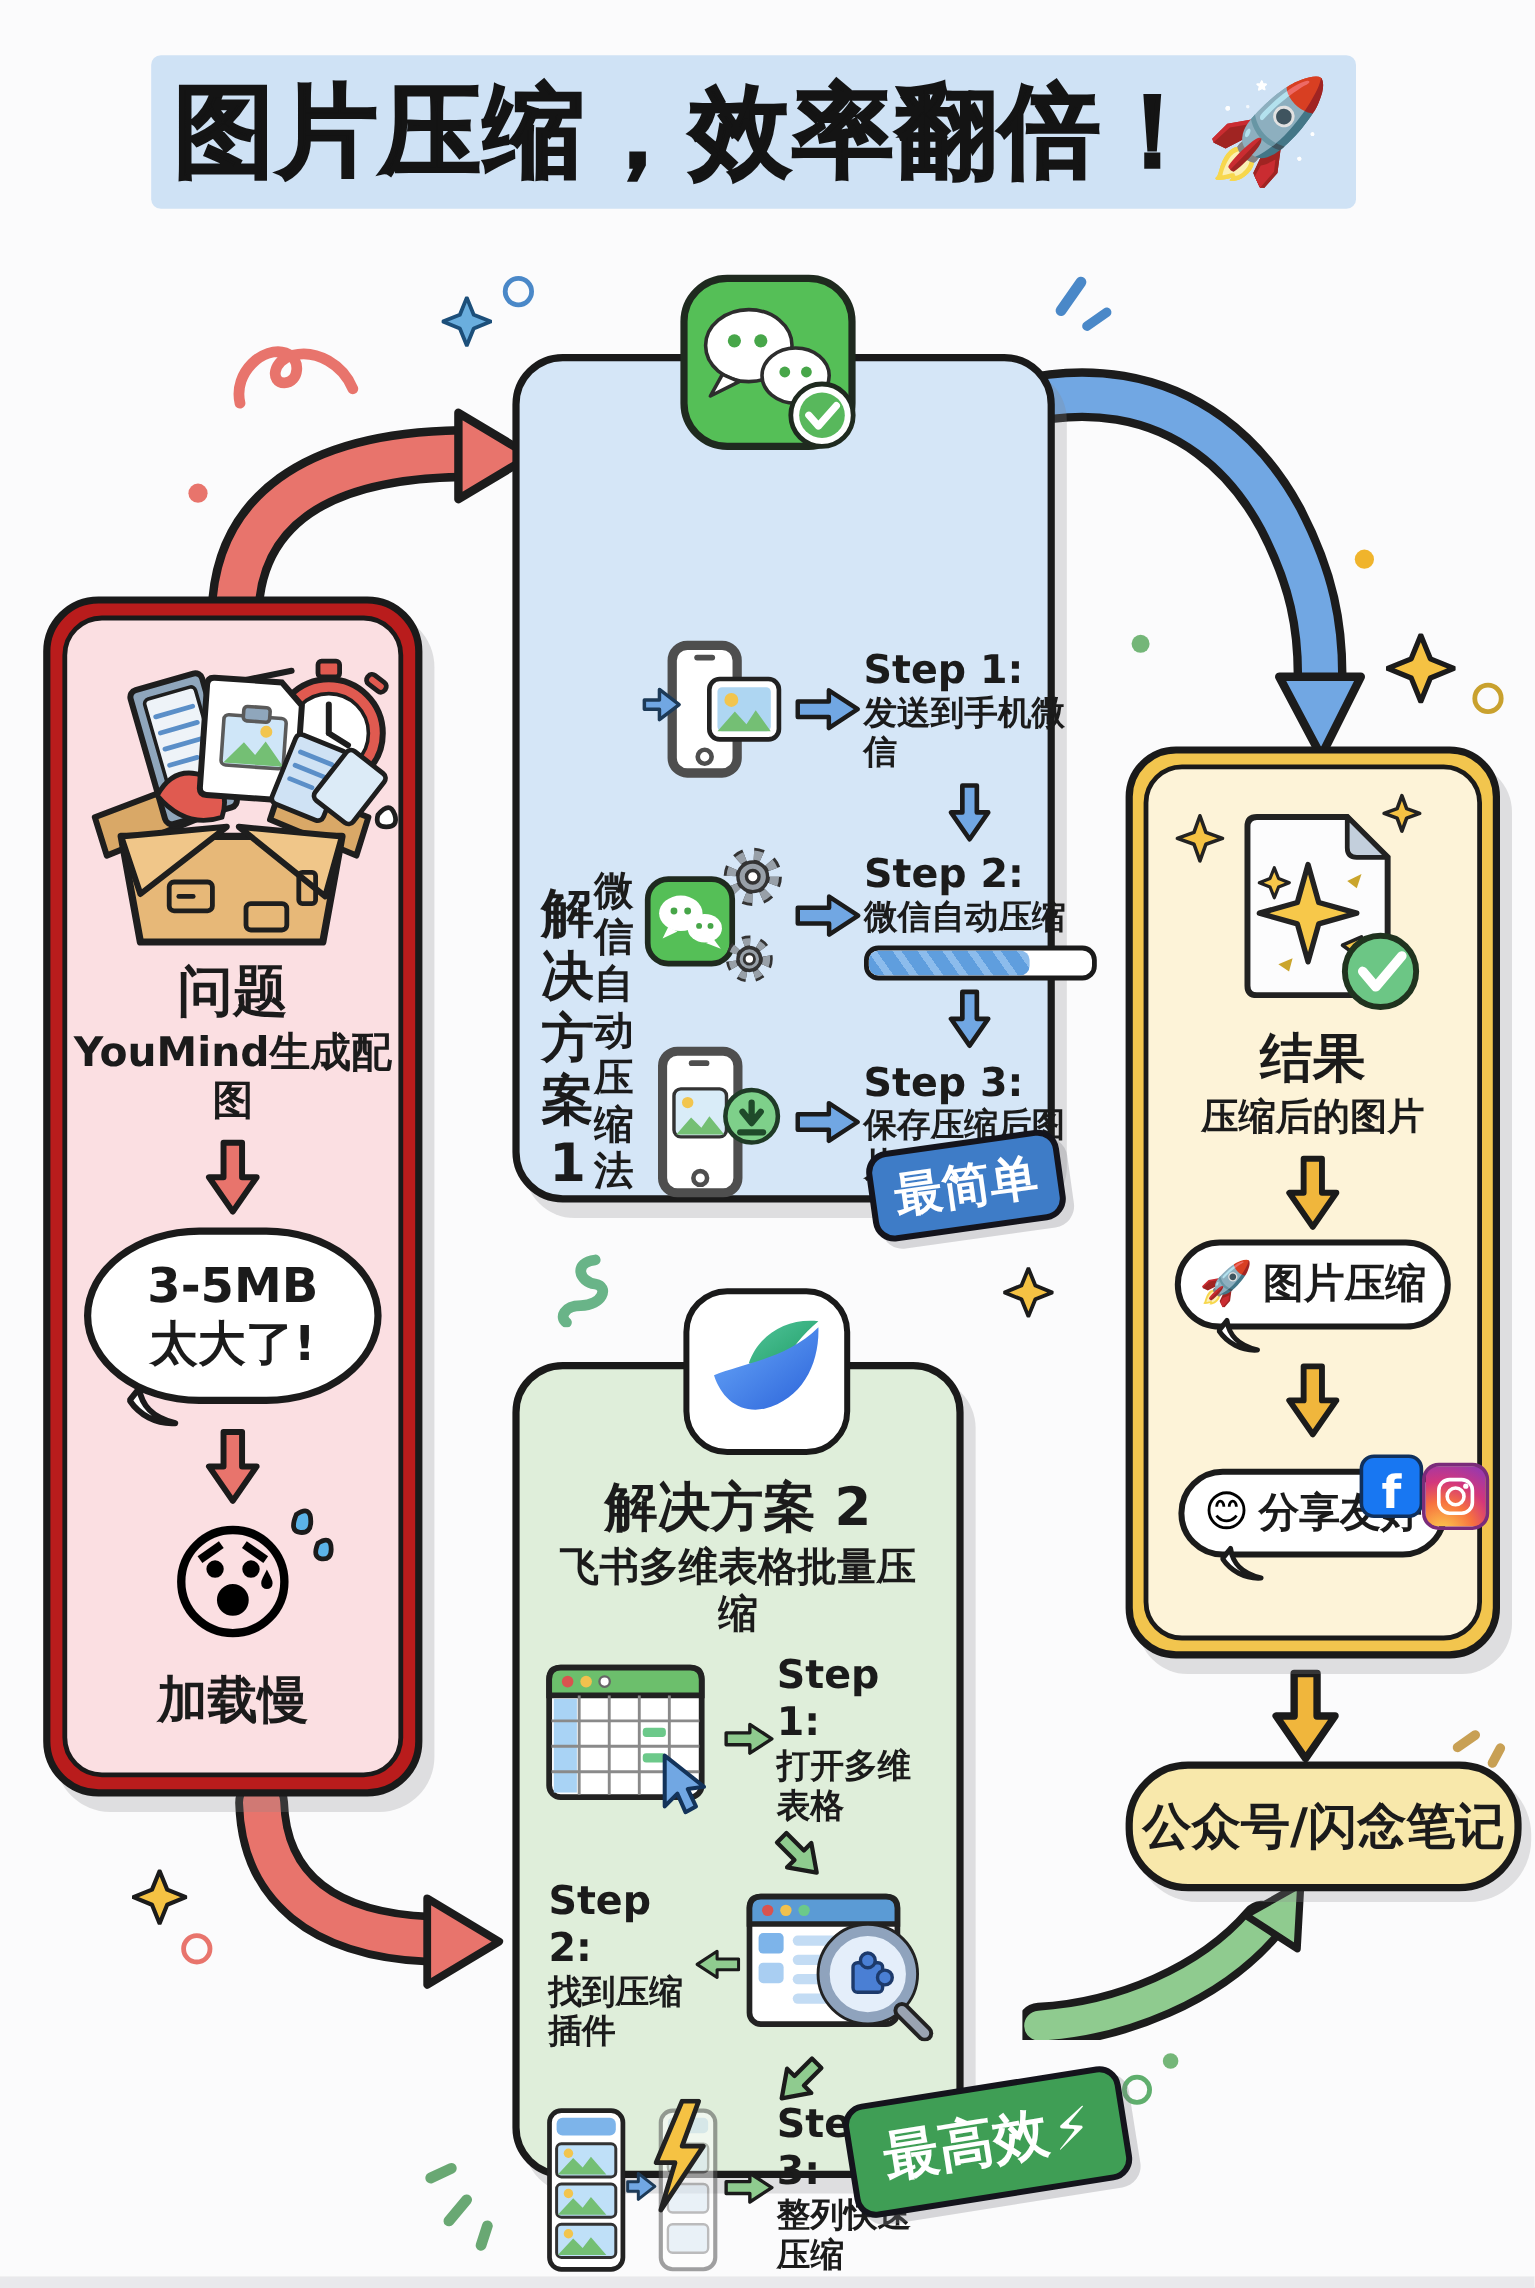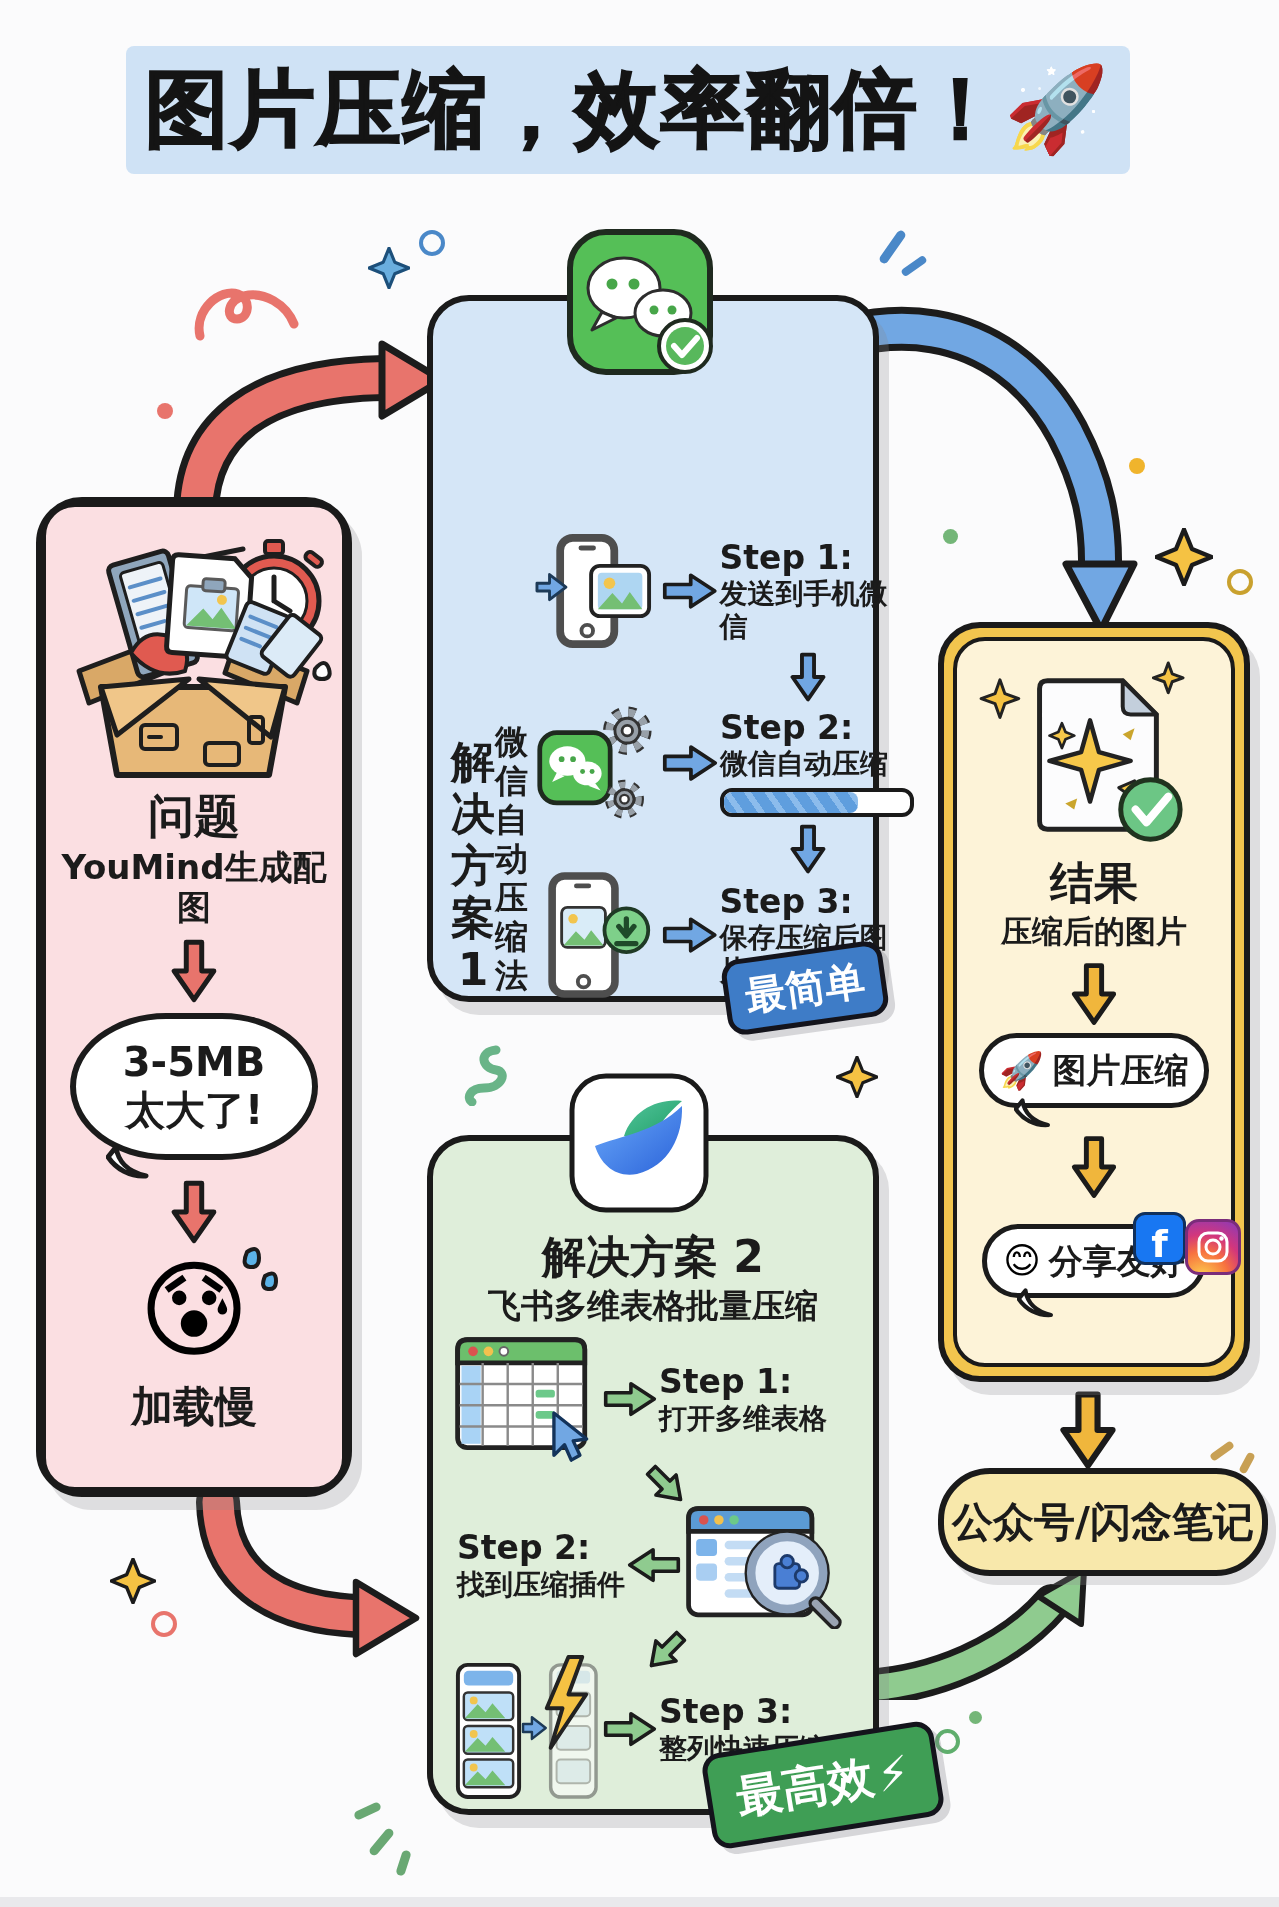--- a/index.html
+++ b/index.html
@@ -9,26 +9,26 @@
   .t{font-weight:900;color:#1b1b1b;line-height:1.18;text-align:center;}
 
   
   .title-band{left:126px;top:46px;width:1004px;height:128px;background:#cfe2f5;border-radius:8px;
     display:flex;align-items:center;justify-content:center;z-index:3;}
   .title-band h1{margin:0;font-size:84px;font-weight:900;color:#141414;letter-spacing:2px;
     -webkit-text-stroke:2px #141414;white-space:nowrap;}
 
   
   .frame{border:6px solid #1a1a1a;border-radius:46px;box-shadow:10px 13px 0 rgba(135,135,140,.25);z-index:2;}
-  .box-red{left:36px;top:497px;width:316px;height:1000px;background:#b91c1c;box-sizing:border-box;}
+  .box-red{left:36px;top:497px;width:316px;height:1000px;background:#b91c1c;padding:10px;box-sizing:border-box;}
   .box-red-inner{background:#fbdfe2;border:4px solid #1a1a1a;border-radius:33px;width:100%;height:100%;
     display:flex;flex-direction:column;align-items:center;box-sizing:border-box;}
   .box-blue{left:427px;top:295px;width:452px;height:707px;background:#d5e6f7;box-sizing:border-box;
     display:flex;flex-direction:row;align-items:flex-end;padding:92px 18px 0;border-radius:42px;}
-  .box-green{left:427px;top:1135px;width:452px;height:680px;background:#dfeeda;box-sizing:border-box;
+  .box-green{left:427px;top:1135px;width:376px;height:680px;background:#dfeeda;box-sizing:border-box;
     display:flex;flex-direction:column;align-items:center;padding:90px 18px 0;border-radius:42px;}
   .box-yellow{left:938px;top:622px;width:312px;height:760px;background:#f2c54e;padding:9px;box-sizing:border-box;}
   .box-yellow-inner{background:#fdf3d8;border:4px solid #1a1a1a;border-radius:32px;width:100%;height:100%;
     display:flex;flex-direction:column;align-items:center;padding-top:18px;box-sizing:border-box;}
 
   .h-big{font-size:46px;}
   .h-mid{font-size:34px;margin-top:4px;}
   .sol-title{font-size:44px;}
   .sol-sub{font-size:33px;margin-top:4px;}
 

